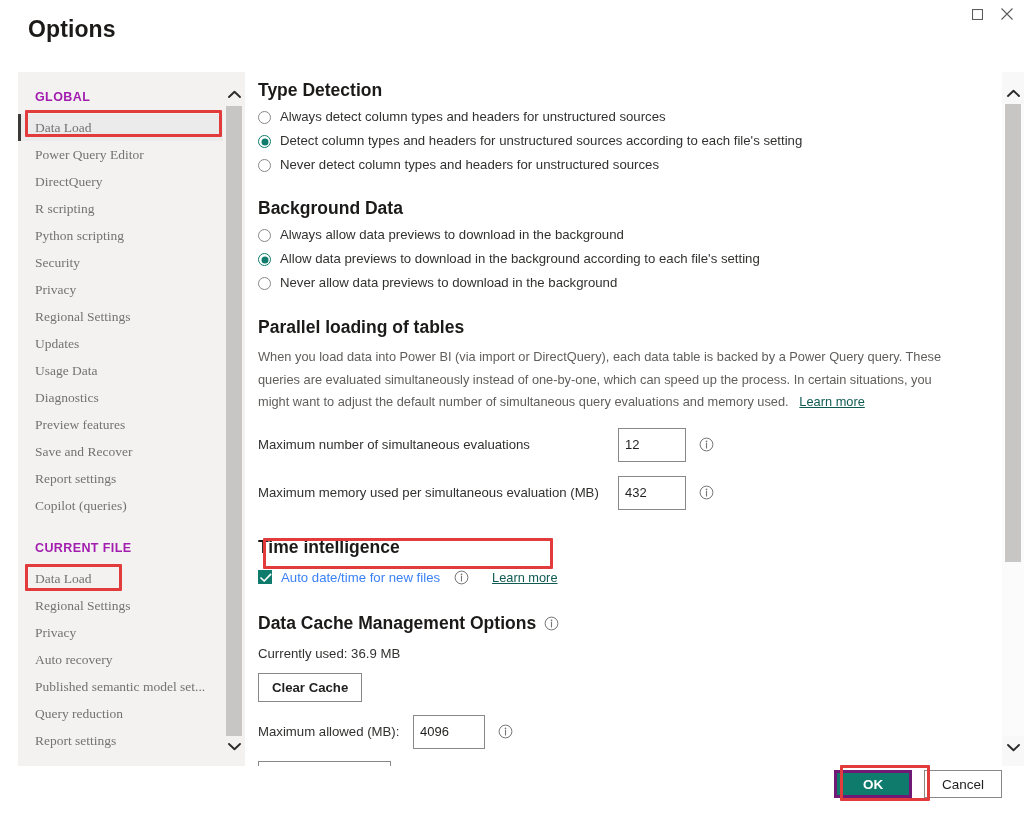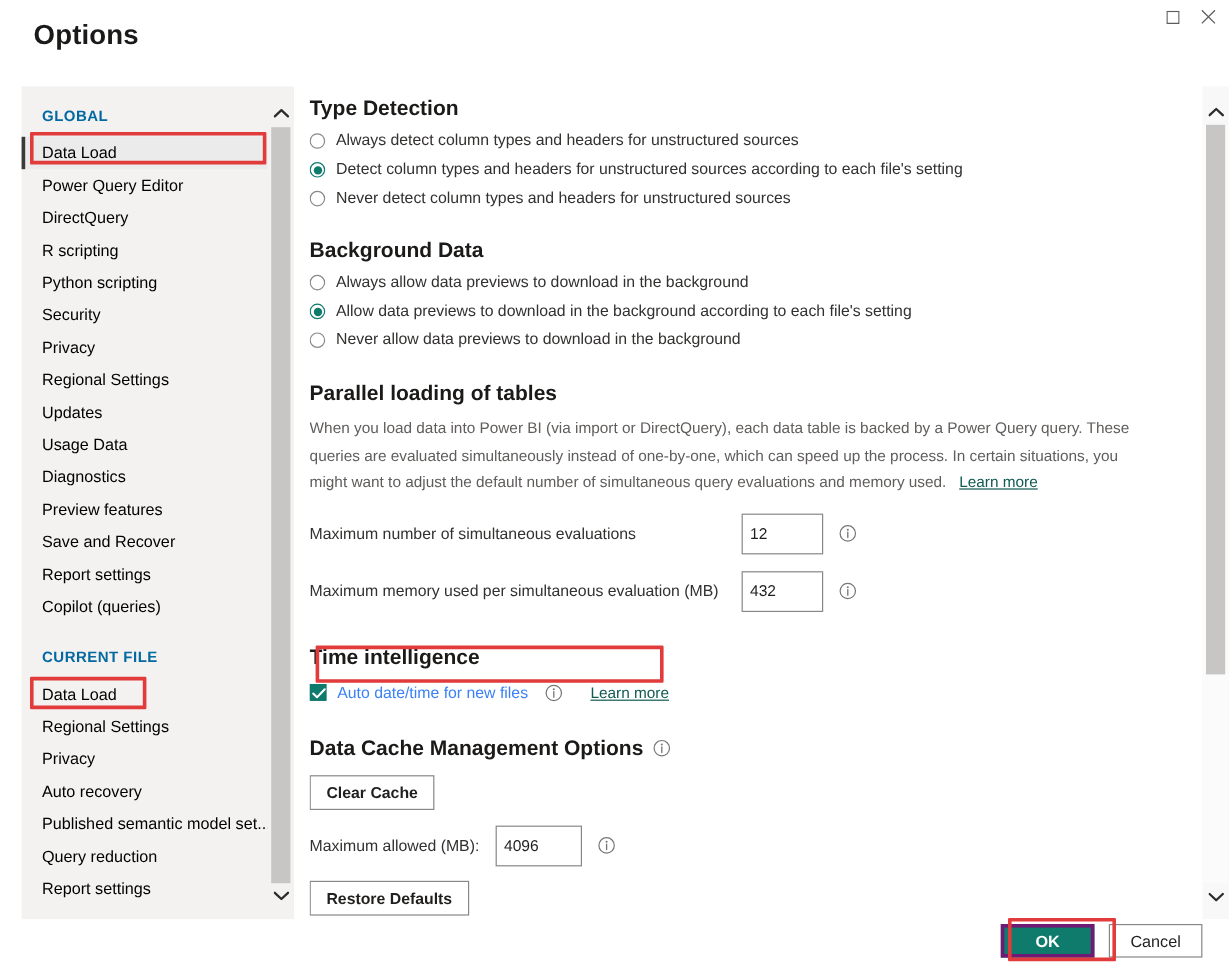--- a/index.html
+++ b/index.html
@@ -40,26 +40,26 @@
   .side-scroll-down { bottom: 8px; }
   .side-track {
     position: absolute; right: 0; top: 34px; width: 22px; bottom: 32px; background: #f3f2f1;
   }
   .side-thumb {
     position: absolute; left: 3px; top: 0px; width: 16px; height: 630px; background: #c8c6c4;
   }
 
   .side-list { position: absolute; left: 0; top: 0; width: 205px; padding-top: 10px; }
   .side-group-label {
-    font-size: 12.5px; font-weight: 700; color: #0369a1; letter-spacing: 0.4px;
+    font-size: 12.5px; font-weight: 700; color: #a21caf; letter-spacing: 0.4px;
     padding: 8px 0 10px 17px;
   }
   .side-item {
-    height: 27px; line-height: 27px; font-size: 13.5px; color: #000000;
-    padding-left: 17px; white-space: nowrap; overflow: hidden; cursor: default;
+    height: 27px; line-height: 27px; font-size: 13.5px; color: #737373;
+    padding-left: 17px; white-space: nowrap; overflow: hidden; cursor: default; font-family: Liberation Serif, serif;
   }
   .side-item.selected {
     background: #ebebeb; border-left: 3px solid #3b3a39; padding-left: 14px;
   }
   .spacer-group { height: 14px; }
 
   
   .annot {
     position: absolute; border: 3px solid #e13b3b; pointer-events: none; border-radius: 1px;
   }
@@ -309,20 +309,21 @@
         <span>Data Cache Management Options</span>
         <span class="info-icon">
           <svg width="15" height="15" viewBox="0 0 15 15">
               <circle cx="7.5" cy="7.5" r="6.4" fill="none" stroke="#767676" stroke-width="1"></circle>
               <circle cx="7.5" cy="4.4" r="0.85" fill="#767676"></circle>
               <path d="M7.5 6.4 L7.5 11" stroke="#767676" stroke-width="1.1" stroke-linecap="round"></path>
             </svg>
         </span>
       </div>
 
+      <div class="used-text">Currently used: 36.9 MB</div>
 
       <button class="btn" style="margin-top:12px;">Clear Cache</button>
 
       <div class="field-row" style="margin-top:13px;">
         <span class="field-label" style="width:155px;">Maximum allowed (MB):</span>
         <input class="num-input" style="width: 72px;" value="4096">
         <span class="info-icon" style="margin-left:13px;">
           <svg width="15" height="15" viewBox="0 0 15 15">
               <circle cx="7.5" cy="7.5" r="6.4" fill="none" stroke="#767676" stroke-width="1"></circle>
               <circle cx="7.5" cy="4.4" r="0.85" fill="#767676"></circle>

